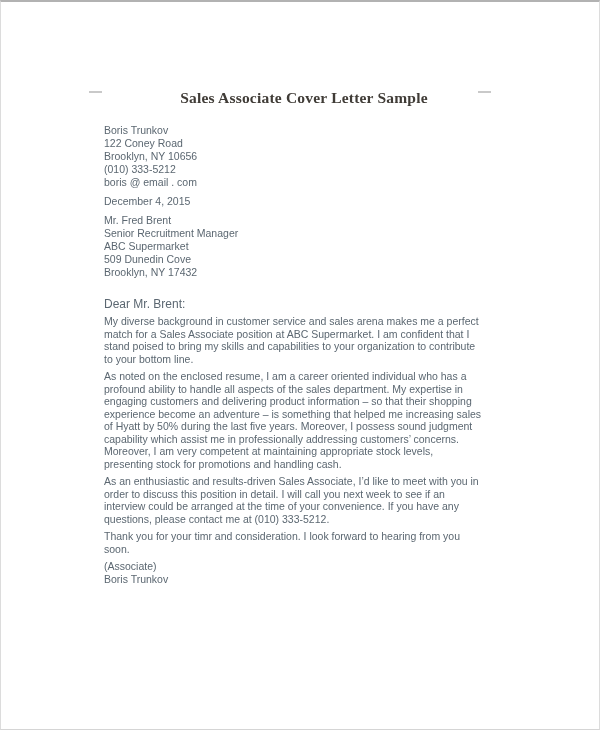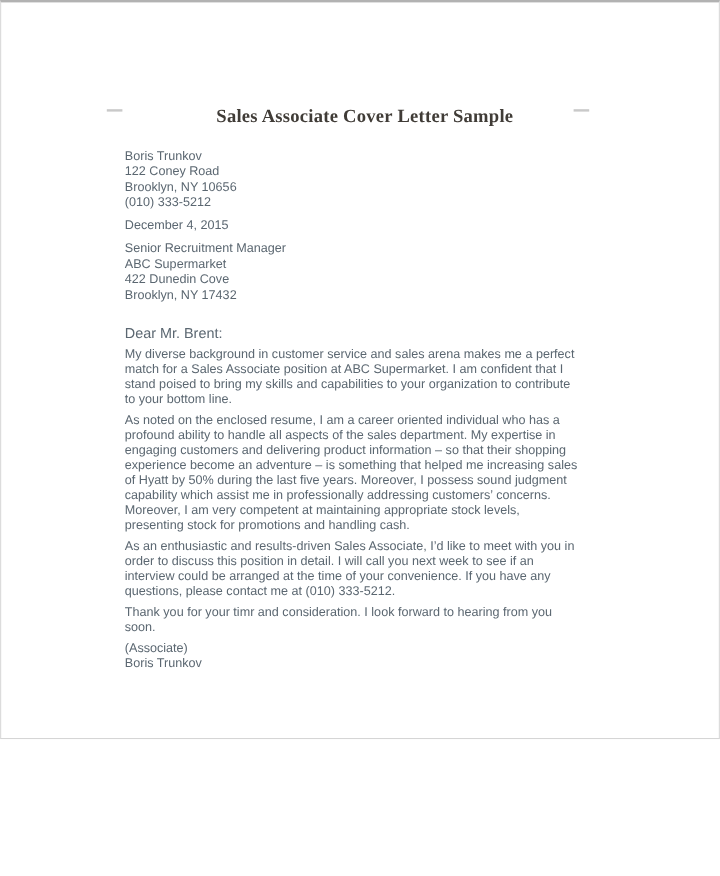--- a/index.html
+++ b/index.html
@@ -1,19 +1,19 @@
 <!DOCTYPE html>
 <html><head>
 <meta charset="utf-8">
 <style>
   html, body { margin: 0; padding: 0; background: #ffffff; }
   .page {
     position: relative;
     width: 600px;
-    height: 616px;
+    height: 730px;
     box-sizing: border-box;
     background: #ffffff;
     border-top: 2px solid #b2b2b2;
     border-left: 1px solid #dcdcdc;
     border-right: 1px solid #dcdcdc;
     border-bottom: 1px solid #d5d5d5;
     font-family: "Liberation Sans", sans-serif;
     color: #5b6771;
     overflow: hidden;
   }
@@ -93,30 +93,32 @@
 
   <div class="content">
 
     <h1 class="doc-title">Sales Associate Cover Letter Sample</h1>
 
     <div class="block">
       <div class="addr-line">Boris Trunkov</div>
       <div class="addr-line">122 Coney Road</div>
       <div class="addr-line">Brooklyn, NY 10656</div>
       <div class="addr-line">(010) 333-5212</div>
+      <div class="addr-line">boris @ email . com</div>
     </div>
 
     <div class="block">
       <div class="addr-line">December 4, 2015</div>
     </div>
 
     <div class="block recipient">
+      <div class="addr-line">Mr. Fred Brent</div>
       <div class="addr-line">Senior Recruitment Manager</div>
       <div class="addr-line">ABC Supermarket</div>
-      <div class="addr-line">422 Dunedin Cove</div>
+      <div class="addr-line">509 Dunedin Cove</div>
       <div class="addr-line">Brooklyn, NY 17432</div>
     </div>
 
     <div class="salutation">Dear Mr. Brent:</div>
 
     <p class="para">My diverse background in customer service and sales arena makes me a perfect
 match for a Sales Associate position at ABC Supermarket. I am confident that I
 stand poised to bring my skills and capabilities to your organization to contribute
 to your bottom line.</p>
     <p class="para">As noted on the enclosed resume, I am a career oriented individual who has a

